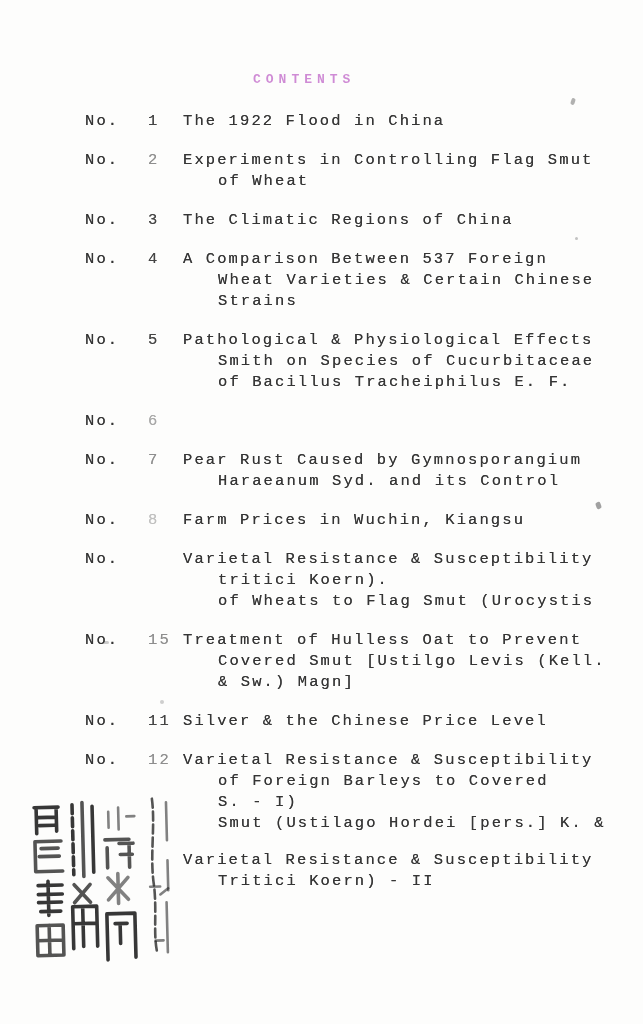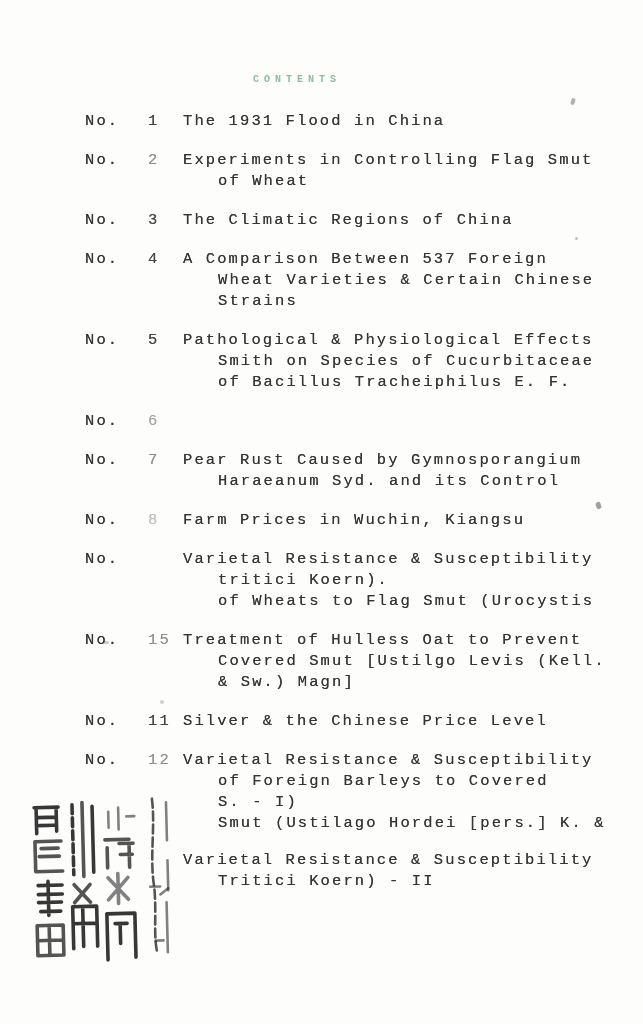--- a/index.html
+++ b/index.html
@@ -12,25 +12,25 @@
     overflow:hidden;
   }
   .page{
     position:relative;
     padding-top:69px;
     width:643px;height:955px;
     z-index:2;
   }
   .doc-title{
     margin:0 0 21px 253px;
-    font-size:10px;
+    font-size:13px;
     line-height:21px;
     letter-spacing:5px;
     font-weight:bold;
-    color:#15803d;
+    color:#a21caf;
     opacity:.5;
     filter:blur(.3px);
   }
   .entry{
     display:flex;
     margin:16px 0 18px 85px;
     font-size:15.5px;
     line-height:21px;
     letter-spacing:2.1px;
     text-shadow:0 0 .5px rgba(45,45,45,.75);
@@ -69,21 +69,21 @@
 <body>
 
 <div class="page">
 
   <h1 class="doc-title">CONTENTS</h1>
 
   <div class="entry">
     <span class="col-label">No.</span>
     <span class="col-num f-norm">1</span>
     <span class="col-text">
-      <span class="line">The 1931 Flood in China</span>
+      <span class="line">The 1922 Flood in China</span>
     </span>
   </div>
 
   <div class="entry">
     <span class="col-label">No.</span>
     <span class="col-num f-light">2</span>
     <span class="col-text">
       <span class="line">Experiments in Controlling Flag Smut</span>
       <span class="line">of Wheat</span>
     </span>

